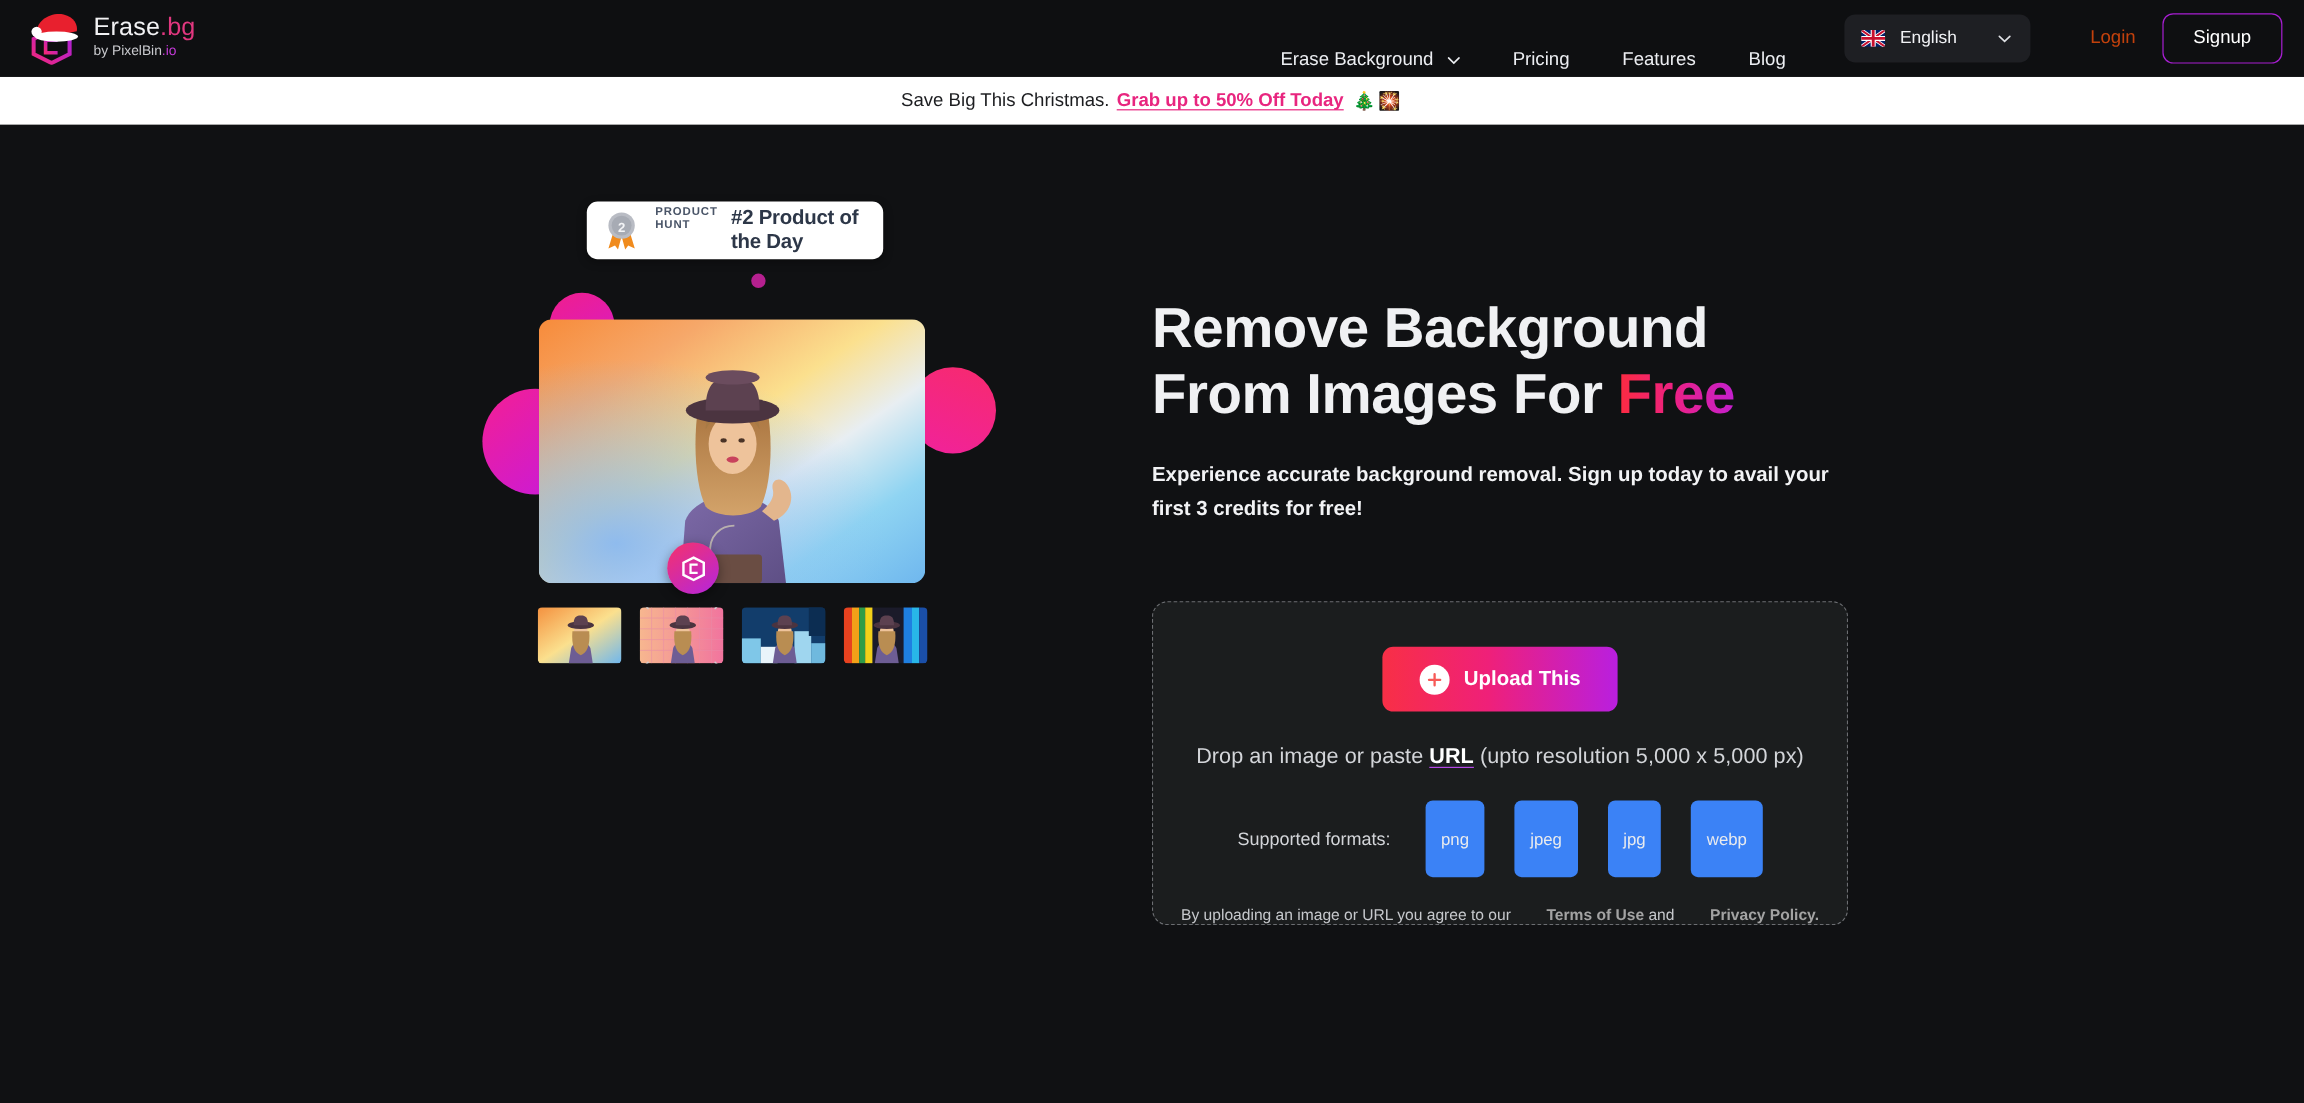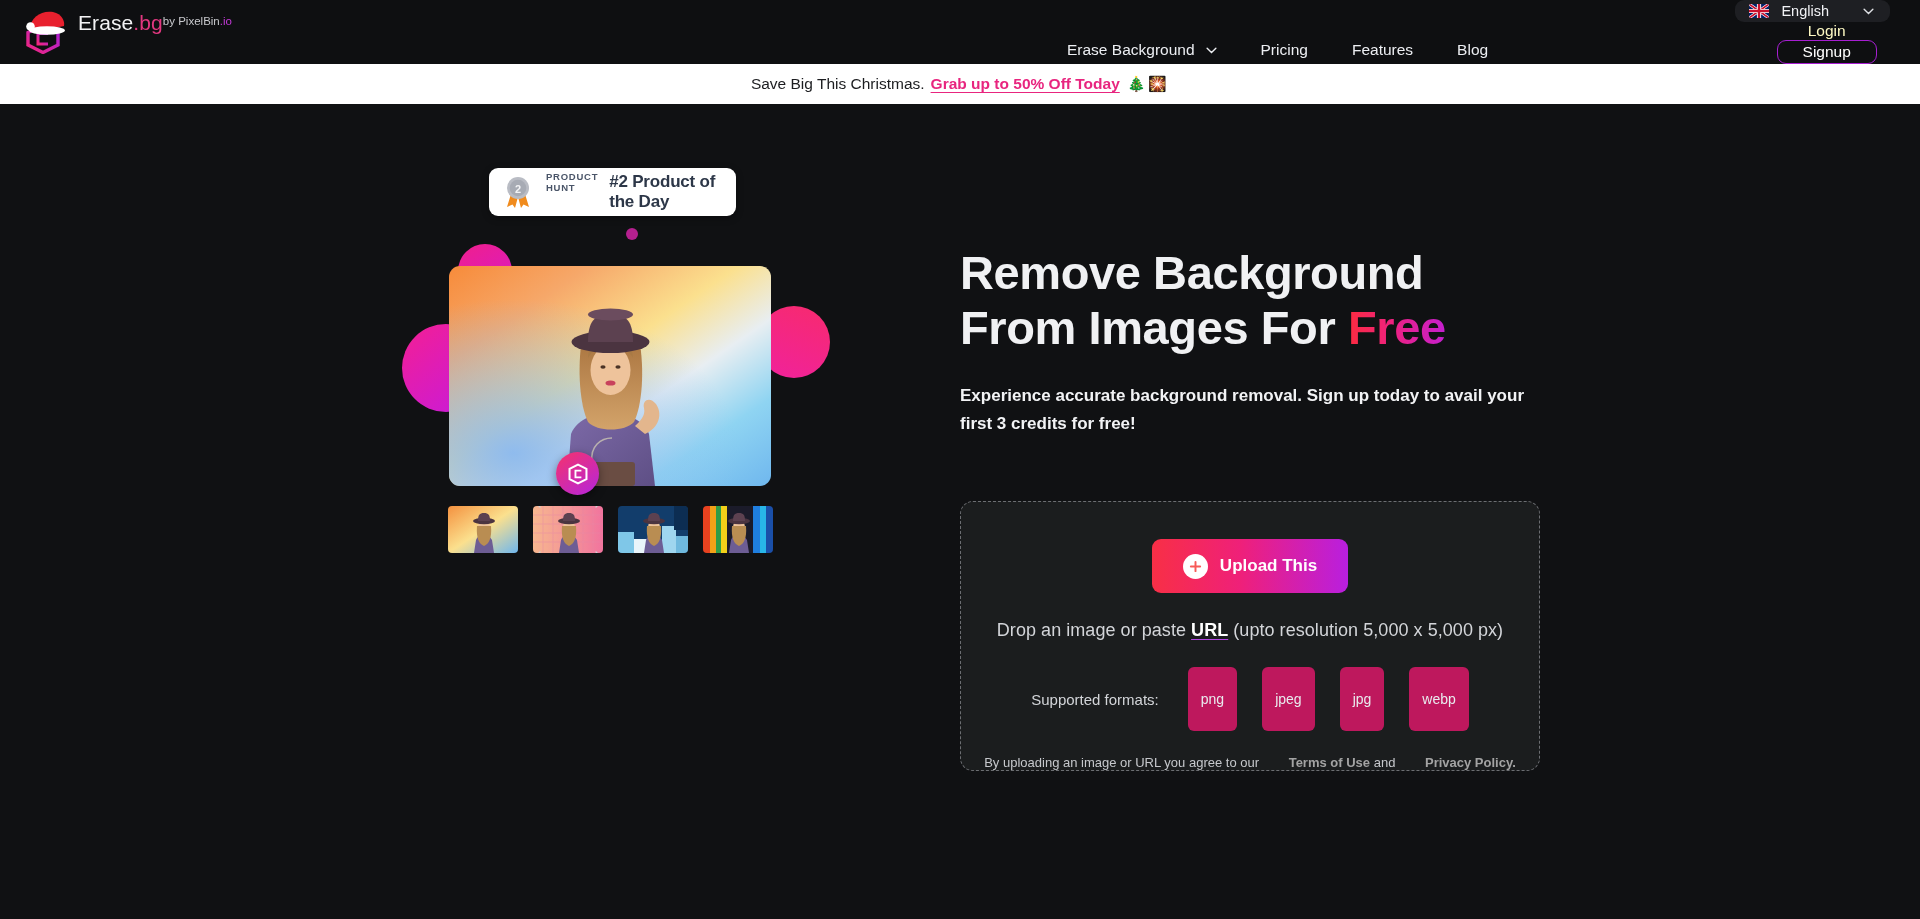--- a/index.html
+++ b/index.html
@@ -17,55 +17,55 @@
     display:flex; align-items:center;
     padding:0 18px 0 22px;
     position:relative;
   }
   .logo-wrap { display:flex; align-items:flex-start; gap:10px; }
   .logo-mark { position:relative; width:46px; height:46px; margin-top:4px; }
   .logo-cube {
     position:absolute; left:4px; top:13px; width:34px; height:30px;
   }
   .santa-hat { position:absolute; left:2px; top:-2px; width:44px; height:26px; }
-  .logo-text { display:flex; flex-direction:row; justify-content:center; padding-top:5px;}
+  .logo-text { display:flex; flex-direction:column; justify-content:center; padding-top:5px;}
   .logo-title { font-size:21px; color:#f2f2f4; font-weight:400; letter-spacing:.1px; line-height:1.05; }
   .logo-title .dot { color:#e1377f; }
   .logo-sub { font-size:11.5px; color:#c9cace; line-height:1.4; margin-top:1px;}
   .logo-sub .io { color:#c23ad6; }
 
   .nav {
     position:absolute; left:1045px; top:18px; height:64px;
     display:flex; align-items:flex-start; gap:0;
   }
   .nav a {
     color:#eceef2; font-size:15.5px; text-decoration:none;
     padding:0 22px; display:flex; align-items:center; gap:11px;
     height:64px; white-space:nowrap;
   }
   .chev {
     width:11px; height:7px; display:inline-block;
   }
 
   .right-zone {
-    position:absolute; right:2px; top:0; height:64px;
-    display:flex; align-items:center; gap:0;flex-direction:column;
+    position:absolute; right:18px; top:0; height:64px;
+    display:flex; align-items:center; gap:0;
   }
   .lang-select {
     display:flex; align-items:center; gap:12px;
     background:#1e1f23; border-radius:9px;
     height:40px; padding:0 16px 0 14px; margin-right:28px;
   }
   .flag {
     width:20px; height:14px; border-radius:2px; overflow:hidden;
     display:block; flex:none;
   }
   .lang-label { color:#f1f2f5; font-size:14.5px; }
   .lang-chev { margin-left:22px; }
-  .login-link { color:#fef9c3; font-size:15.5px; text-decoration:none; padding:0 22px; }
+  .login-link { color:#c2410c; font-size:15.5px; text-decoration:none; padding:0 22px; }
   .signup-btn {
     border:1.6px solid #a71ed2; border-radius:9px; background:transparent;
     color:#ffffff; font-size:15.5px; height:42px; padding:0 25px;
     cursor:pointer; font-family:inherit;
   }
 
   
   .promo {
     height:40px; width:100%; background:#ffffff;
     display:flex; align-items:center; justify-content:center; gap:0;
@@ -176,21 +176,21 @@
   .drop-line .url {
     color:#ffffff; font-weight:bold; text-decoration:underline;
     text-decoration-color:#b246e4; text-underline-offset:3px; cursor:pointer;
   }
   .fmt-row {
     margin-top:26px; display:flex; align-items:center; gap:25px;
     font-size:15px; color:#d3d5d9;
   }
   .fmt-label { margin-right:4px; }
   .chip {
-    background:#be185d; border-radius:6px; padding:24px 13px;
+    background:#3b82f6; border-radius:6px; padding:24px 13px;
     font-size:14px; color:#e9ebee; cursor:pointer;
   }
   .legal {
     margin-top:24px; font-size:13px; color:#c6c8cc;
   }
   .legal b { color:#a3a3a3; cursor:pointer;margin-left:26px; }
 </style>
 </head>
 <body>
 

